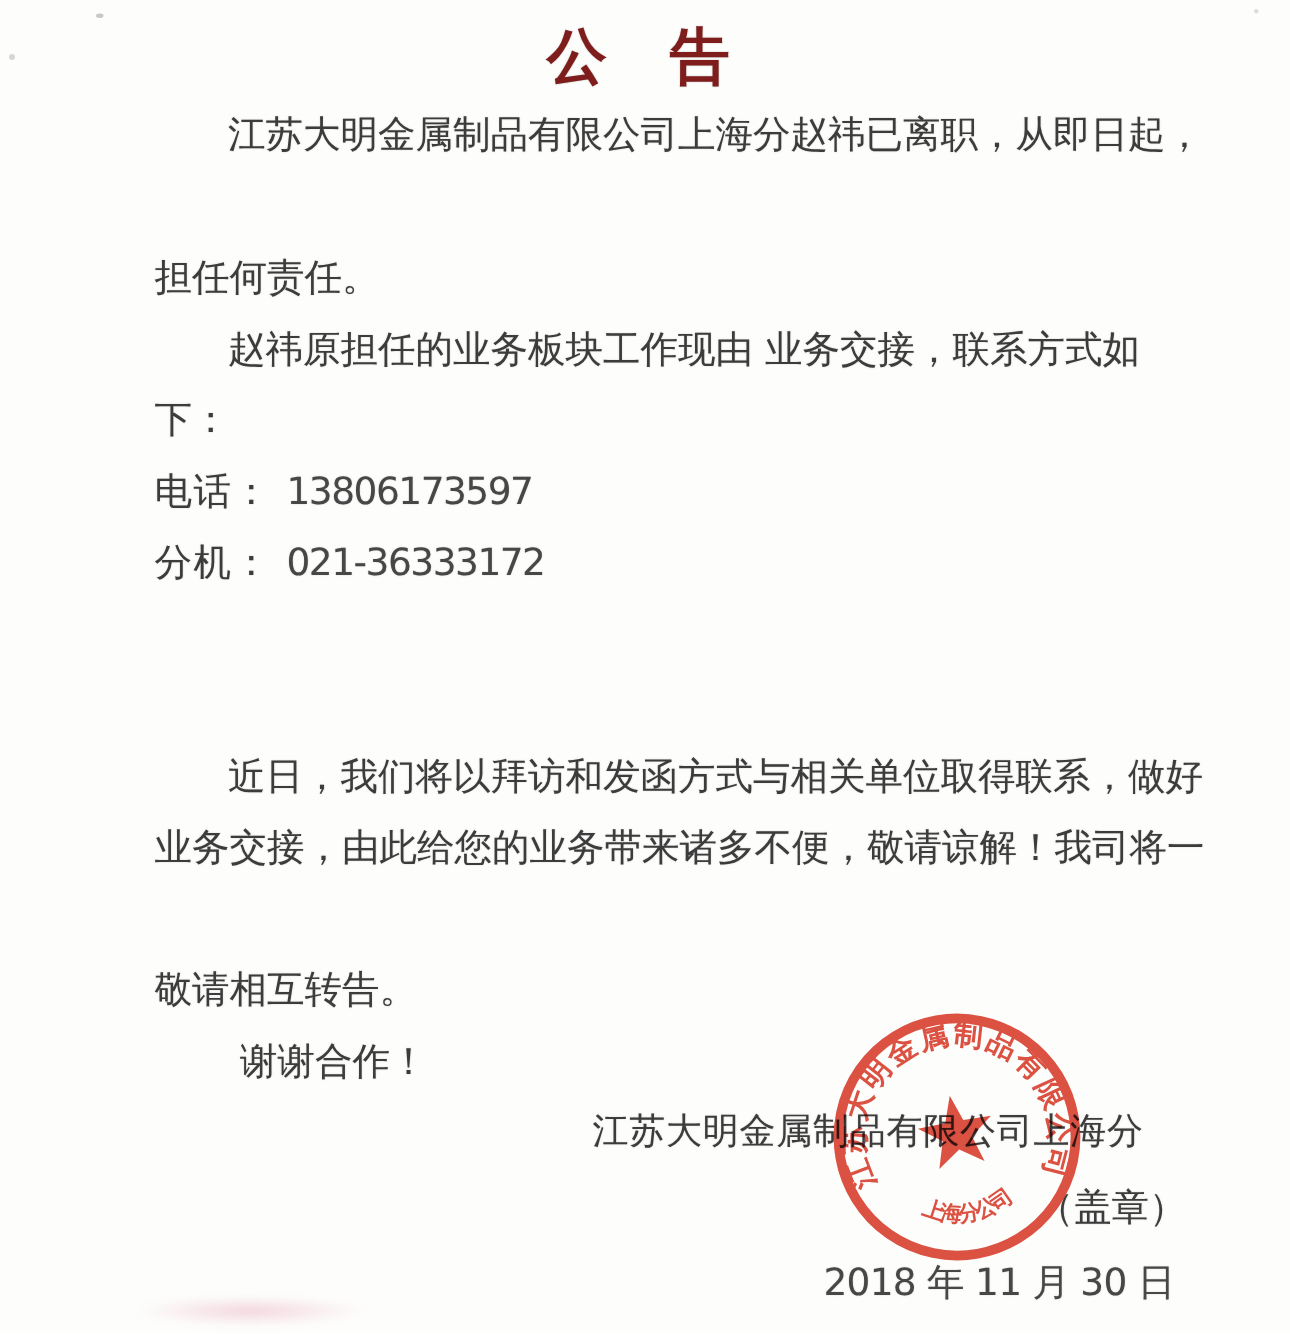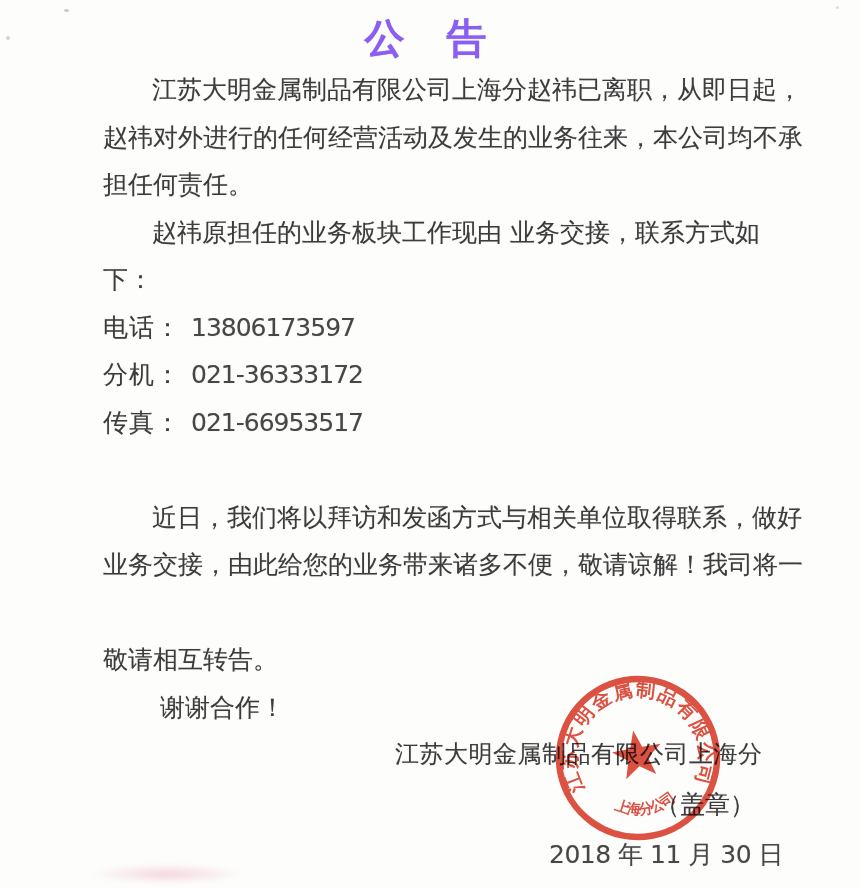--- a/index.html
+++ b/index.html
@@ -8,40 +8,40 @@
     width:860px;height:889px;
     background:#fdfdfc;
     overflow:hidden;
     font-family:"DejaVu Serif","Liberation Serif",serif;
     color:#3c3c3c;
   }
   .title{
     position:absolute;left:0;top:18px;width:852px;
     margin:0;text-align:center;
     font-size:40px;font-weight:bold;line-height:1;
-    color:#8b5cf6;letter-spacing:1px;
+    color:#7f1d1d;letter-spacing:1px;
     text-shadow:0 0 1px rgba(40,40,40,.4);
   }
   .line{
     position:absolute;left:103px;
     font-size:25px;line-height:1.2;
     white-space:pre;
     color:#3c3c3c;
     text-shadow:0 0 1px rgba(90,90,90,.35);
   }
   .indent{left:152px;}
   .cvalue{
     font-family:"DejaVu Sans","Liberation Sans",sans-serif;
     font-size:25px;letter-spacing:-1px;color:#474747;
     margin-left:10px;
     margin-top:31px;
   }
   .clabel{letter-spacing:1px;}
   .sig-company{left:395px;font-size:24px;letter-spacing:0.5px;}
-  .seal-note{left:655px;font-size:25px;}
+  .seal-note{left:655px;font-size:25px;padding-left:36px;}
   .date{
     left:549px;
     font-family:"DejaVu Sans","Liberation Sans",sans-serif;
     font-size:25px;letter-spacing:-0.5px;color:#474747;
   }
   .seal{
     position:absolute;left:552px;top:672px;
     mix-blend-mode:multiply;opacity:.88;
     filter:blur(.3px);
   }
@@ -57,28 +57,26 @@
   }
 </style>
 </head>
 <body>
 
 <div class="page">
 
   <h1 class="title">公　告</h1>
 
   <div class="line indent" style="top:75px">江苏大明金属制品有限公司上海分赵祎已离职，从即日起，</div>
-  <div class="line" style="top:123px">赵祎对外进行的任何经营活动及发生的业务往来，本公司均不承</div>
   <div class="line" style="top:170px">担任何责任。</div>
   <div class="line indent" style="top:218px">赵祎原担任的业务板块工作现由 业务交接，联系方式如</div>
   <div class="line" style="top:265px">下：</div>
 
   <div class="line" style="top:313px"><span class="clabel">电话：</span><span class="cvalue">13806173597</span></div>
   <div class="line" style="top:360px"><span class="clabel">分机：</span><span class="cvalue">021-36333172</span></div>
-  <div class="line" style="top:408px"><span class="clabel">传真：</span><span class="cvalue">021-66953517</span></div>
 
   <div class="line indent" style="top:503px">近日，我们将以拜访和发函方式与相关单位取得联系，做好</div>
   <div class="line" style="top:550px">业务交接，由此给您的业务带来诸多不便，敬请谅解！我司将一</div>
   <div class="line" style="top:645px">敬请相互转告。</div>
   <div class="line sig-company" style="top:740px">江苏大明金属制品有限公司上海分</div>
 
   <div class="line" style="left:160px;top:693px">谢谢合作！</div>
   <div class="line seal-note" style="top:790px">（盖章）</div>
   <div class="line date" style="top:840px">2018 年 11 月 30 日</div>
 

